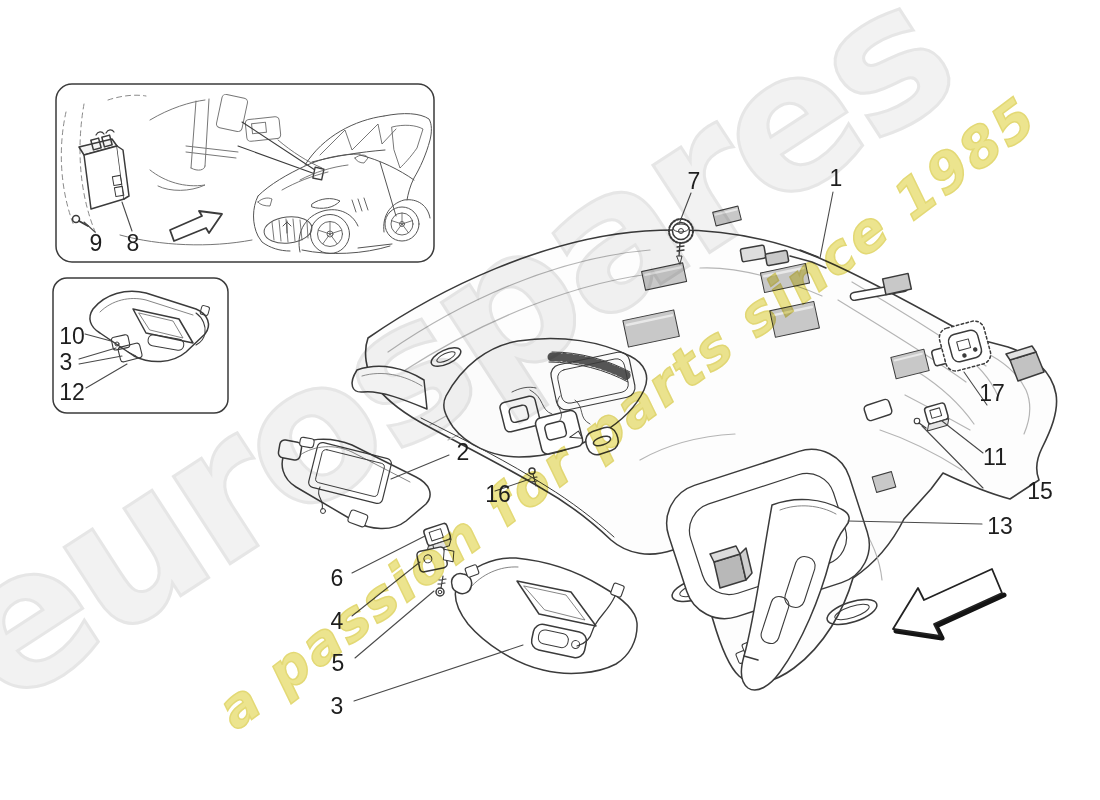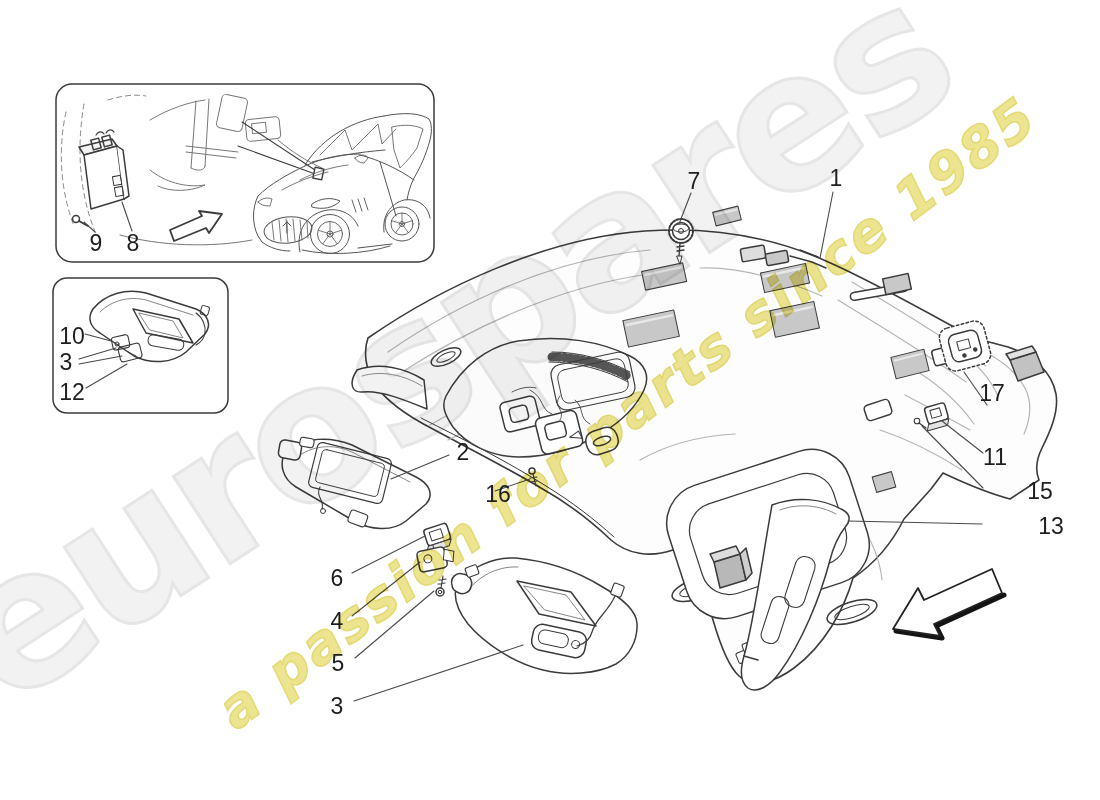--- a/index.html
+++ b/index.html
@@ -388,19 +388,19 @@
 <div class="callout" style="left:337px;top:706px">3</div>
 <div class="callout" style="left:337px;top:621px">4</div>
 <div class="callout" style="left:338px;top:663px">5</div>
 <div class="callout" style="left:337px;top:578px">6</div>
 <div class="callout" style="left:694px;top:181px">7</div>
 <div class="callout" style="left:133px;top:243px">8</div>
 <div class="callout" style="left:96px;top:243px">9</div>
 <div class="callout" style="left:72px;top:336px">10</div>
 <div class="callout" style="left:72px;top:392px">12</div>
 <div class="callout" style="left:66px;top:362px">3</div>
-<div class="callout" style="left:1051px;top:526px">13</div>
+<div class="callout" style="left:1000px;top:526px">13</div>
 <div class="callout" style="left:995px;top:457px">11</div>
 <div class="callout" style="left:1040px;top:491px">15</div>
 <div class="callout" style="left:498px;top:494px">16</div>
 <div class="callout" style="left:992px;top:393px">17</div>
 
 </div>
 
 </body></html>

